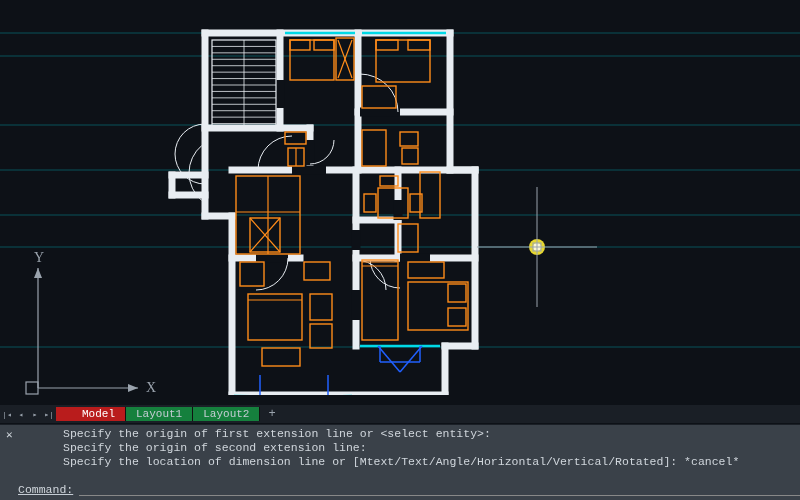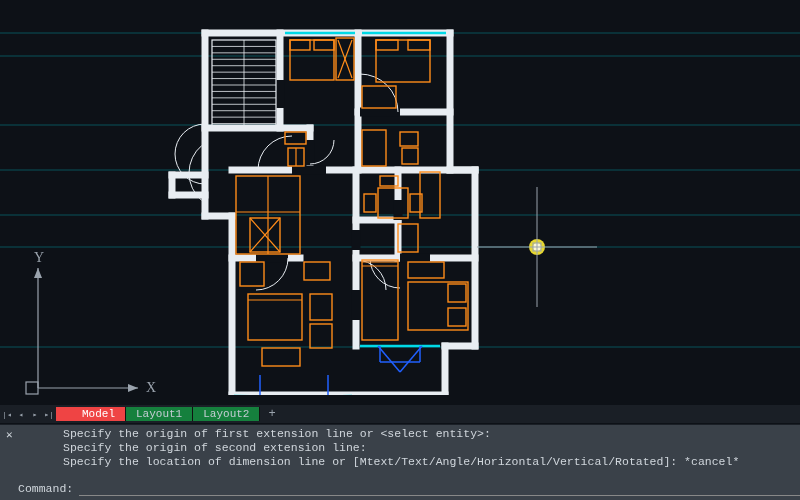--- a/index.html
+++ b/index.html
@@ -4,28 +4,28 @@
 <style>
   * { margin:0; padding:0; box-sizing:border-box; }
   html,body { width:800px; height:500px; background:#0d1117; overflow:hidden; font-family:"Consolas","Courier New",monospace; font-size:12px; }
   .viewport { position:absolute; left:0; top:0; width:800px; height:395px; background:#0d1117; }
   .viewport svg { position:absolute; left:0; top:0; }
 
   
   .tabbar { position:absolute; left:0; top:405px; width:800px; height:18px; display:flex; align-items:center; background:#1a1f26; }
   .tabbar .navbtn { width:14px; height:14px; display:flex; align-items:center; justify-content:center; color:#9aa3ad; cursor:pointer; font-size:8px; }
   .tabbar .tab { padding:1px 10px; margin:0; color:#c5ccd4; background:#15803d; border-right:1px solid #111; cursor:pointer; font-size:11px; }
-  .tabbar .tab.active { background:#ef4444; color:#fff;padding-left:26px; }
+  .tabbar .tab.active { background:#b91c1c; color:#fff;padding-left:26px; }
   .tabbar .addtab { padding:0 8px; color:#9aa3ad; cursor:pointer; }
 
   
   .cmdpanel { position:absolute; left:0; top:424px; width:800px; height:76px; background:#3a4149; color:#c5ccd4; border-top:1px solid #1a1f26; }
   .cmdclose { position:absolute; left:6px; top:3px; color:#d0d6dc; cursor:pointer; font-size:11px; }
   .history { position:absolute; left:35px; top:2px; right:4px; font-size:11.5px; line-height:14px; white-space:pre; color:#d0d6dc;margin-left:28px; }
-  .promptrow { position:absolute; left:18px; bottom:4px; right:0; display:flex; align-items:flex-start; }
+  .promptrow { position:absolute; left:18px; bottom:4px; right:0; display:flex; align-items:center;text-decoration:underline; }
   .prompt { color:#d0d6dc; font-size:11.5px; margin-right:6px; }
   .cmdinput { flex:1; background:transparent; border:none; border-bottom:1px solid #888; color:#fff; font-family:inherit; font-size:12px; outline:none; height:14px; }
 </style>
 </head>
 <body>
 
 <div class="viewport">
   <svg id="drawing" width="800" height="395">
       <line x1="0" y1="33" x2="800" y2="33" stroke="#00d9e6" stroke-width="0.6" stroke-opacity="0.55"></line>
       <line x1="0" y1="56" x2="800" y2="56" stroke="#00d9e6" stroke-width="0.6" stroke-opacity="0.55"></line>

